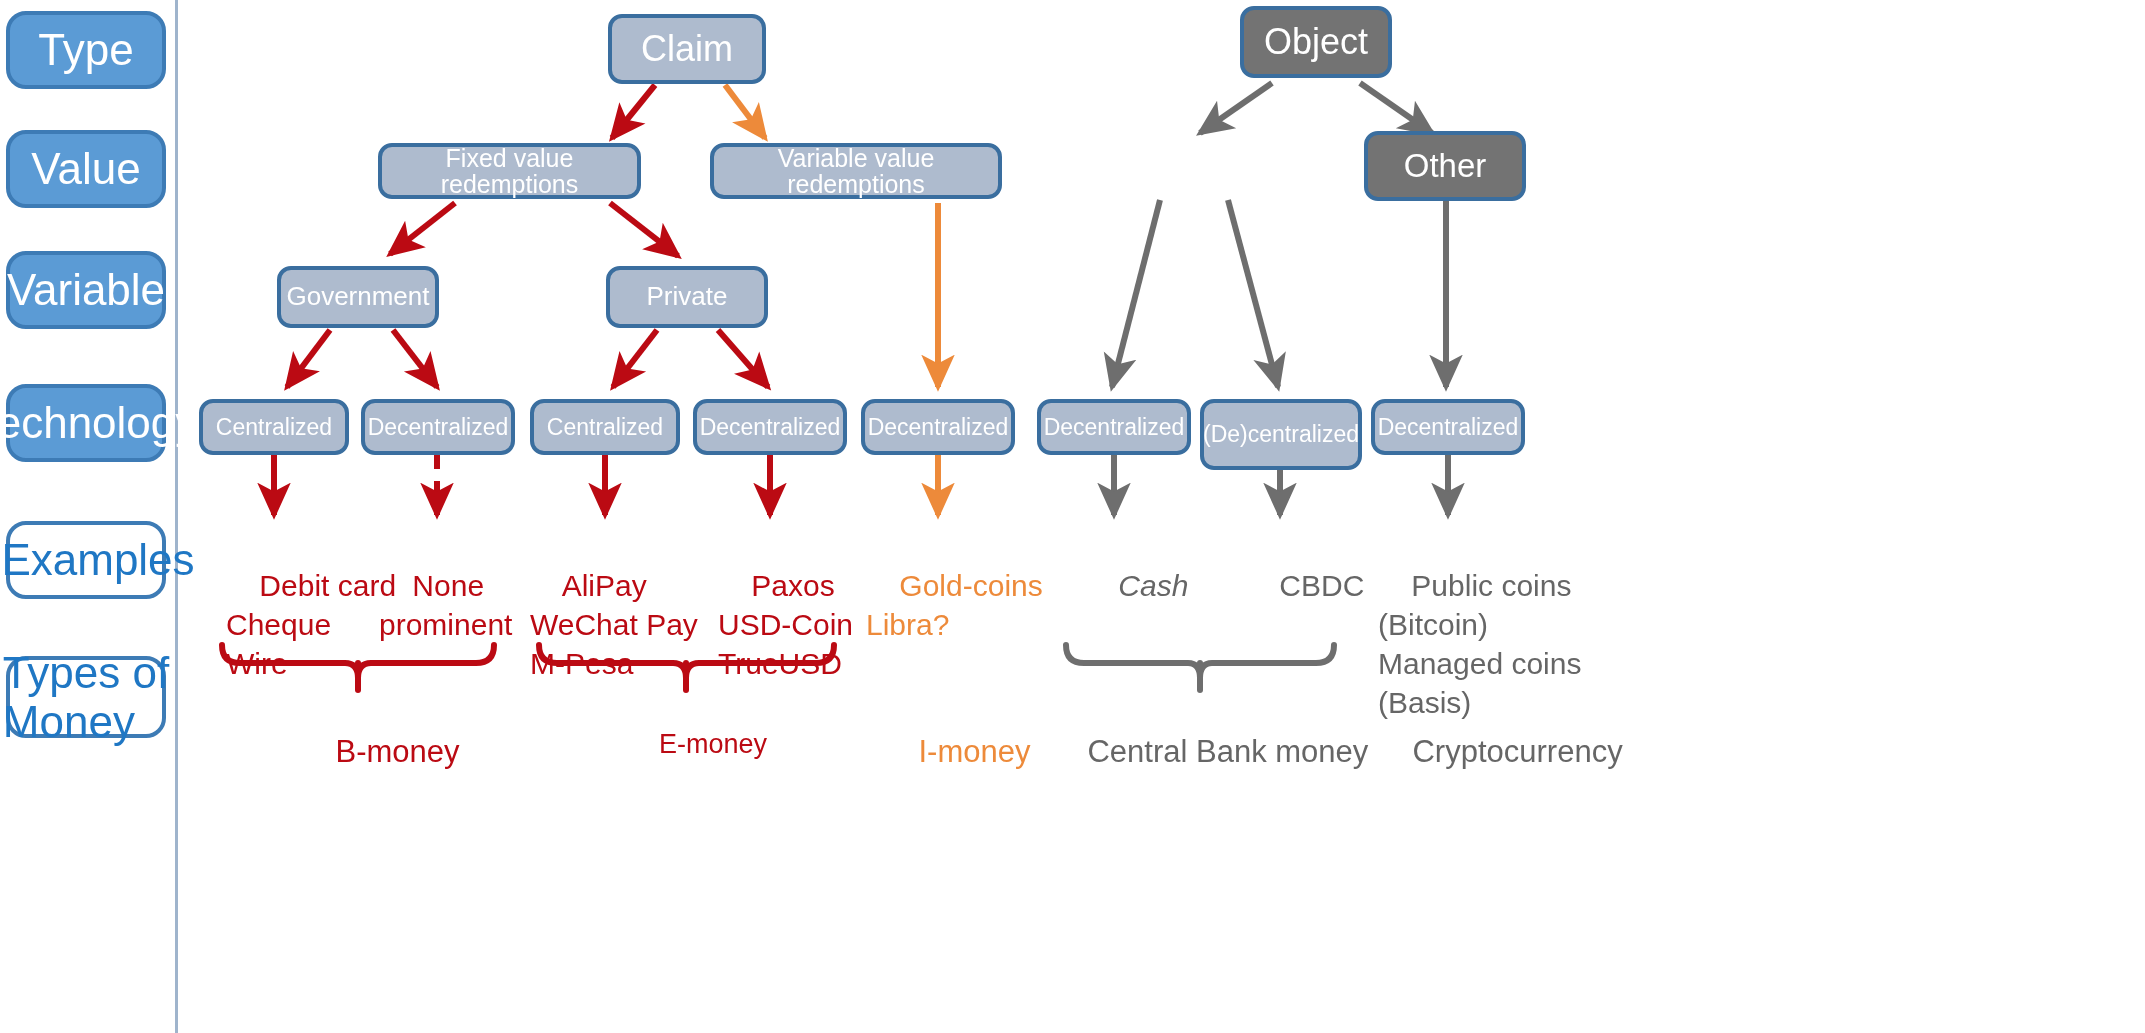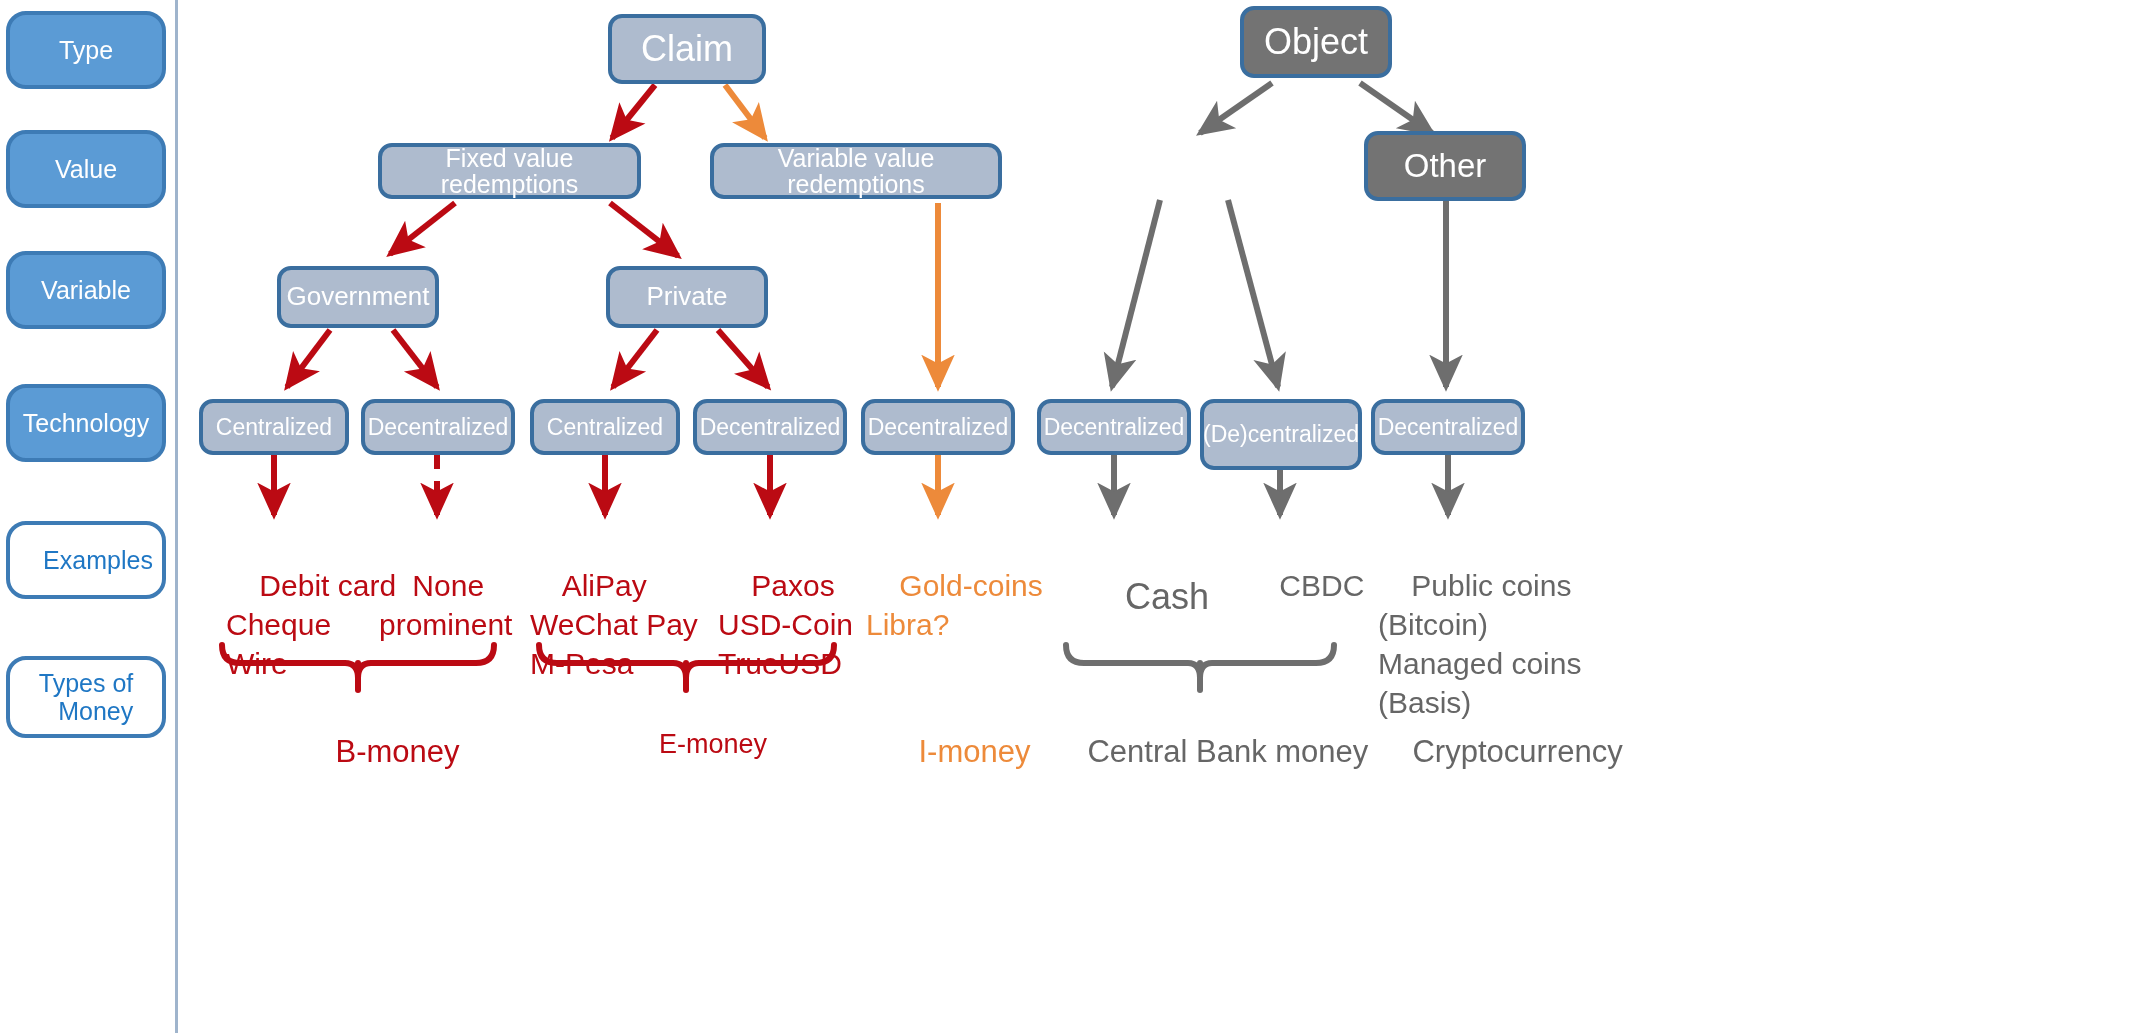--- a/index.html
+++ b/index.html
@@ -20,23 +20,23 @@
     border:4px solid #3a6e9f;border-radius:14px;
     color:#ffffff;
   }
   .node.light{background:#aebbce;}
   .node.dark{background:#737373;}
 
   
   .spine{
     position:absolute;box-sizing:border-box;
     display:flex;align-items:center;justify-content:center;
-    text-align:right;line-height:1.08;
+    text-align:left;line-height:1.08;
     border:4px solid #3d7bb5;border-radius:20px;
-    background:#5b9bd5;color:#ffffff;font-size:25px;
+    background:#5b9bd5;color:#ffffff;font-size:44px;
   }
   .spine.hollow{background:#ffffff;color:#1f77c4;}
 
   
   .txt{position:absolute;line-height:1.30;white-space:pre;}
   .txt.red{color:#bb0a13;}
   .txt.orange{color:#ed8a3a;}
   .txt.grey{color:#666666;}
 
   .divider{position:absolute;left:175px;top:0;width:3px;height:1033px;
@@ -210,21 +210,21 @@
 
   <div class="txt red" style="left:718px;top:527px;font-size:30px;">
     <span>Paxos
 USD-Coin
 TrueUSD</span></div>
 
   <div class="txt orange" style="left:866px;top:527px;font-size:30px;">
     <span>Gold-coins
 Libra?</span></div>
 
-  <div class="txt grey" style="left:1085px;top:527px;font-size:36px;">
+  <div class="txt grey" style="left:1085px;top:527px;font-size:30px;font-style:italic;">
     <span>Cash</span></div>
 
   <div class="txt grey" style="left:1246px;top:527px;font-size:30px;">
     <span>CBDC</span></div>
 
   <div class="txt grey" style="left:1378px;top:527px;font-size:30px;">
     <span>Public coins
 (Bitcoin)
 Managed coins
 (Basis)</span></div>

